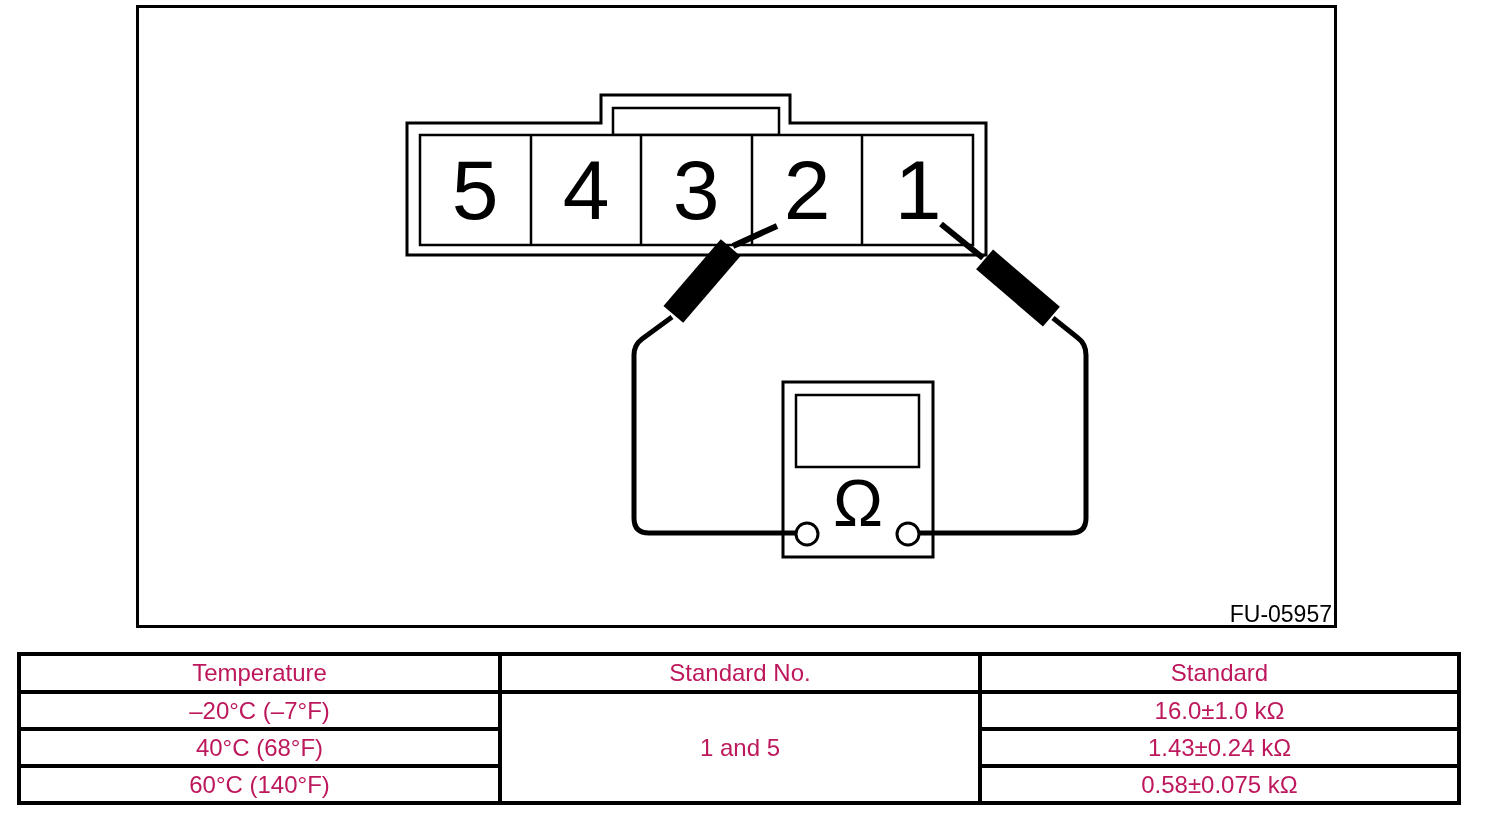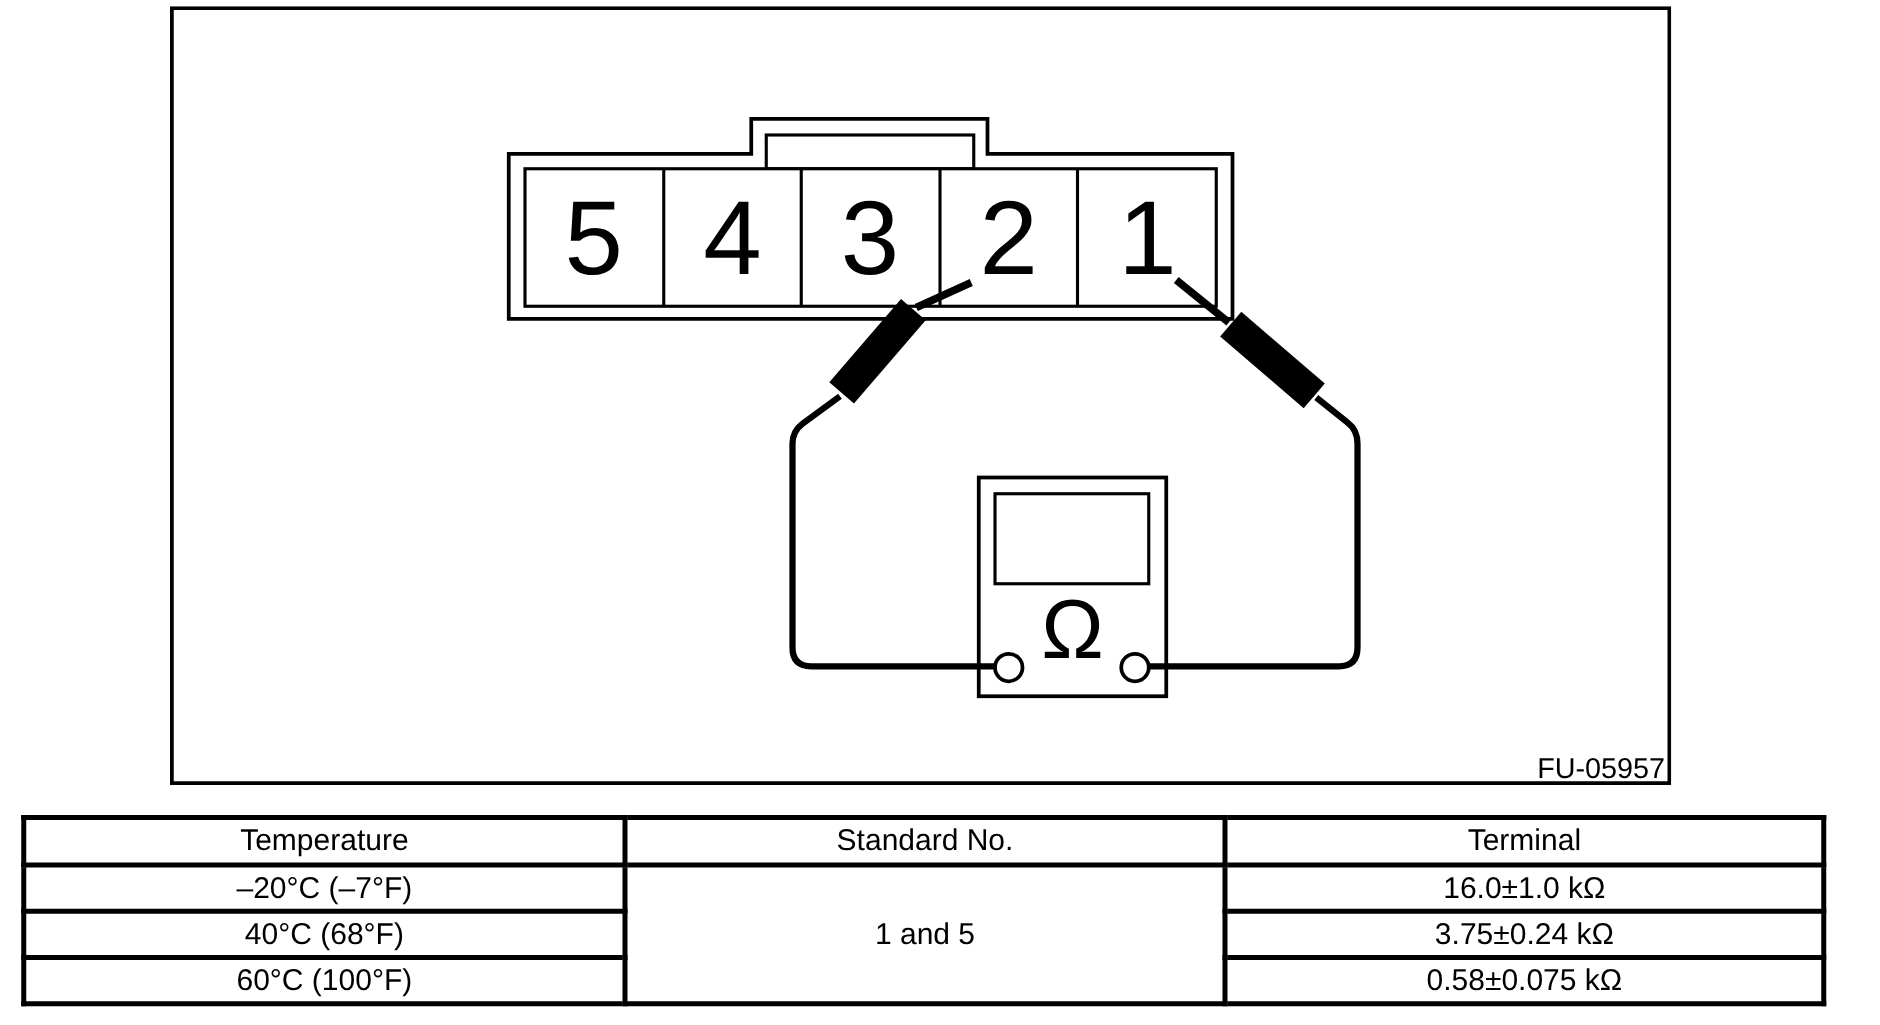--- a/index.html
+++ b/index.html
@@ -23,21 +23,21 @@
     height: 624px;
   }
   .spec-table {
     position: absolute;
     left: 17px;
     top: 652px;
     width: 1440px;
     border-collapse: collapse;
     table-layout: fixed;
     font-size: 24px;
-    color: #000000;
+    color: #be185d;
   }
   .spec-table th, .spec-table td {
     border: 4px solid #000000;
     text-align: center;
     vertical-align: middle;
     padding: 0;
     height: 33px;
     font-weight: normal;
     white-space: nowrap;
     overflow: hidden;
@@ -99,33 +99,33 @@
   <table class="spec-table">
     <colgroup>
       <col style="width:481px">
       <col style="width:480px">
       <col style="width:479px">
     </colgroup>
     <thead>
       <tr>
         <th>Temperature</th>
         <th>Standard No.</th>
-        <th>Terminal</th>
+        <th>Standard</th>
       </tr>
     </thead>
     <tbody>
       <tr>
         <td>–20°C (–7°F)</td>
         <td rowspan="3">1 and 5</td>
         <td>16.0±1.0 kΩ</td>
       </tr>
       <tr>
         <td>40°C (68°F)</td>
-        <td>3.75±0.24 kΩ</td>
+        <td>1.43±0.24 kΩ</td>
       </tr>
       <tr>
-        <td>60°C (100°F)</td>
+        <td>60°C (140°F)</td>
         <td>0.58±0.075 kΩ</td>
       </tr>
     </tbody>
   </table>
 
 </div>
 
 </body></html>

